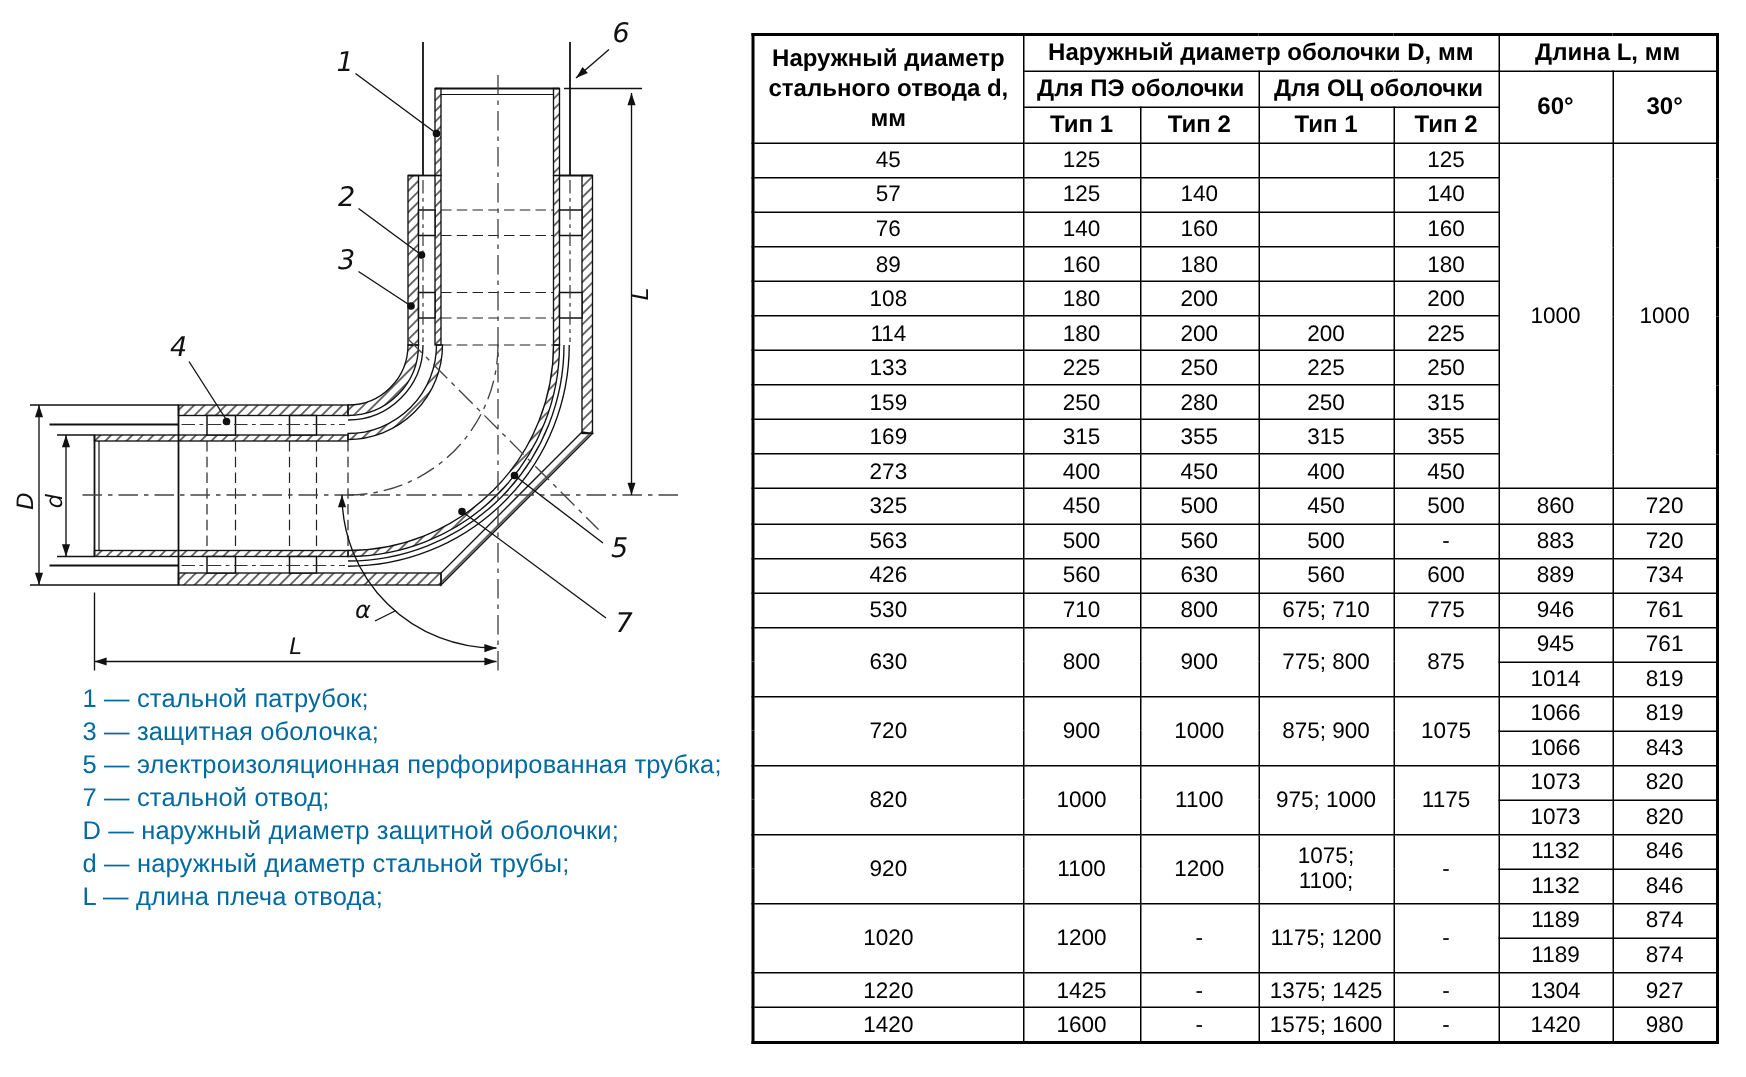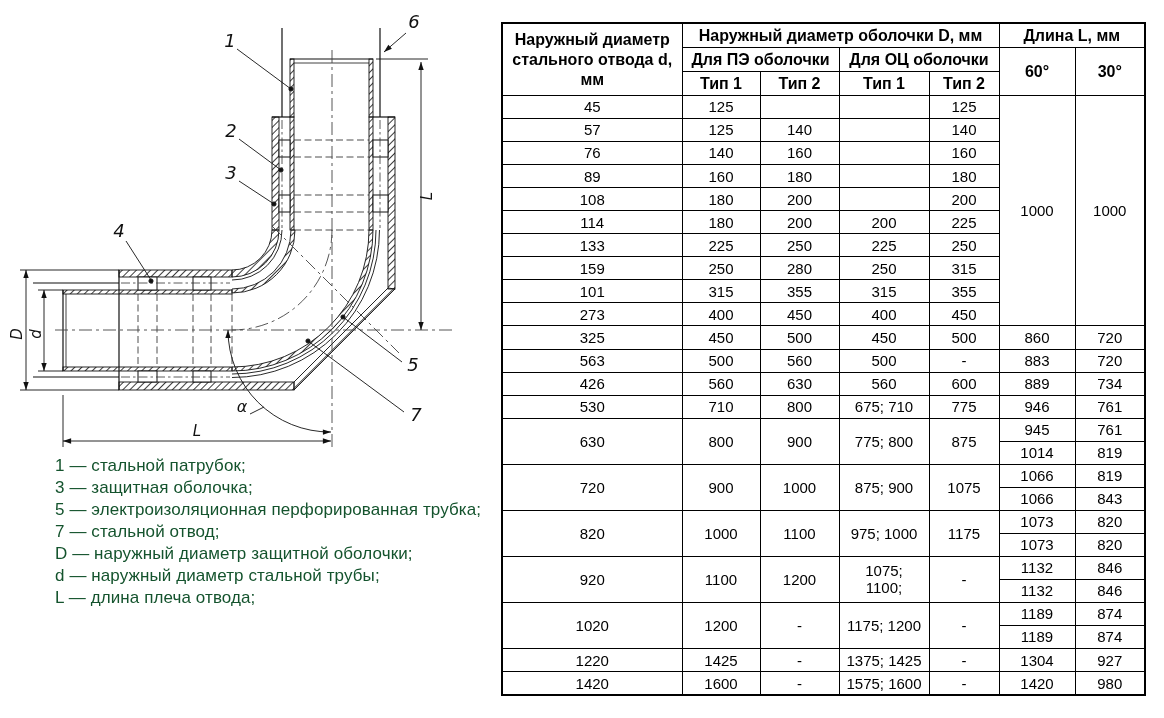--- a/index.html
+++ b/index.html
@@ -1,20 +1,20 @@
 <!DOCTYPE html>
 <html><head>
 <meta charset="utf-8">
 <style>
   html,body{margin:0;padding:0;background:#fff;}
   .page{position:relative;width:1164px;height:718px;background:#fff;overflow:hidden;
         font-family:"Liberation Sans",sans-serif;color:#000;}
   .drawing{position:absolute;left:0;top:0;}
   .legend{position:absolute;left:55px;top:455px;font-size:17px;line-height:22px;
-          color:#14532d;letter-spacing:.1px;}
+          color:#0369a1;letter-spacing:.1px;}
   .legend div{white-space:nowrap;}
   .spec-table{position:absolute;left:501px;top:22px;border-collapse:collapse;
               table-layout:fixed;background:#fff;}
   .spec-table{border:2px solid #000;}
   .spec-table th,.spec-table td{border:1px solid #000;padding:0 2px;text-align:center;
               vertical-align:middle;overflow:hidden;}
   .spec-table th{font-size:16px;font-weight:bold;line-height:1.25;height:23px;}
   .spec-table td{font-size:15px;height:22.05px;line-height:1.15;white-space:pre-line;}
   .c0{width:180px}.c1{width:78px}.c2{width:79px}.c3{width:90px}.c4{width:70px}.c5{width:76px}.c6{width:70px}
   svg text{font-family:"DejaVu Sans",sans-serif;font-style:italic;fill:#111;}
@@ -245,21 +245,21 @@
           <td>250</td>
         </tr>
         <tr>
           <td>159</td>
           <td>250</td>
           <td>280</td>
           <td>250</td>
           <td>315</td>
         </tr>
         <tr>
-          <td>101</td>
+          <td>169</td>
           <td>315</td>
           <td>355</td>
           <td>315</td>
           <td>355</td>
         </tr>
         <tr>
           <td>273</td>
           <td>400</td>
           <td>450</td>
           <td>400</td>

